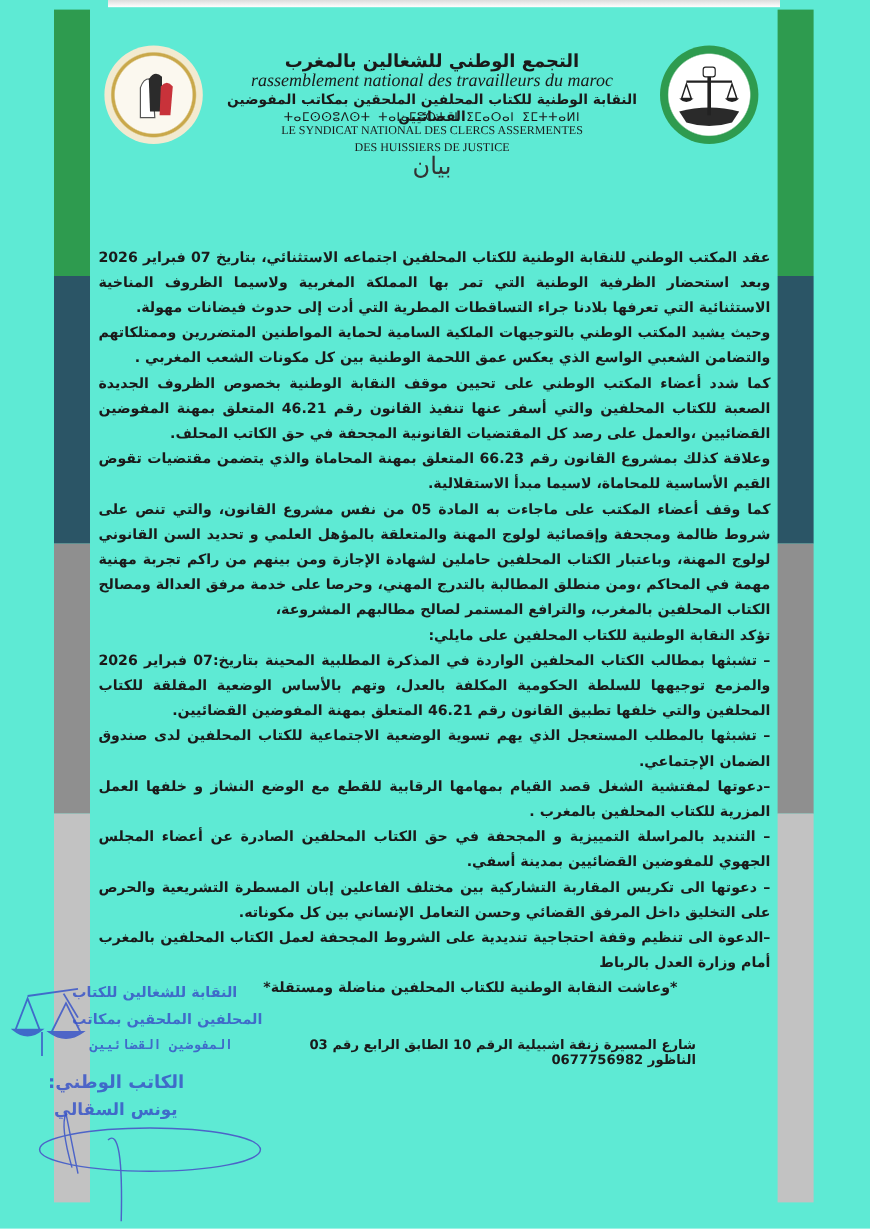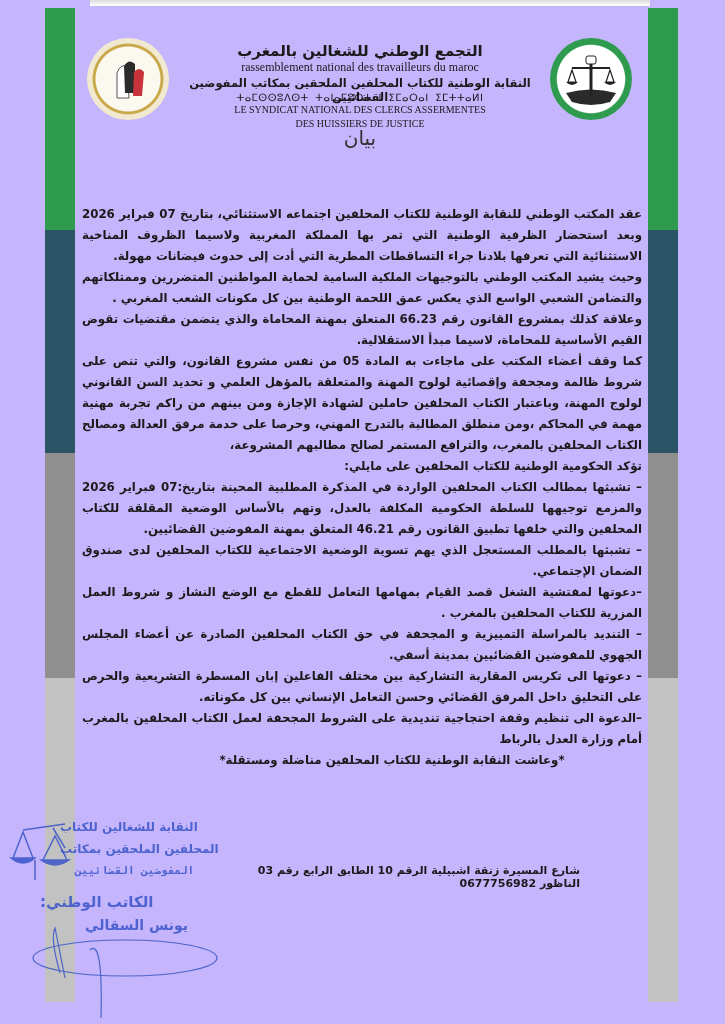--- a/index.html
+++ b/index.html
@@ -1,55 +1,55 @@
 <!DOCTYPE html>
 <html><head>
 <meta charset="utf-8">
 <style>
   * { box-sizing: border-box; margin: 0; padding: 0; }
   html, body { width: 725px; height: 1024px; background: #ffffff; overflow: hidden; }
   body { position: relative; font-family: "DejaVu Sans", sans-serif; color: #1a1a1a; }
-  .page { position: absolute; left: 0; top: 0; width: 725px; height: 1024px; background: #c4b5fd; }
+  .page { position: absolute; left: 0; top: 0; width: 725px; height: 1024px; background: #5eead4; }
   .topshadow { position: absolute; left: 90px; top: 0; width: 560px; height: 6px; background: linear-gradient(#dcdcdc, #fff); }
   .bar { position: absolute; width: 30px; }
   .bar.left { left: 45px; }
   .bar.right { left: 648px; }
   .seg { width: 100%; }
   .seg.green { background: #2e9b4f; }
   .seg.teal { background: #2b5566; }
   .seg.gray { background: #8f8f8f; }
   .seg.lgray { background: #c2c2c2; }
 
   .header { position: absolute; left: 75px; top: 10px; width: 573px; height: 115px; }
   .logo { position: absolute; width: 82px; height: 82px; border-radius: 50%; }
   .logo.left { left: 12px; top: 28px; background: radial-gradient(circle, #fbf8ef 55%, #c9a84a 57%, #c9a84a 60%, #f2ead0 62%, #f2ead0 82%, #b8953a 84%); }
   .logo.right { left: 475px; top: 28px; background: radial-gradient(circle, #ffffff 58%, #2e9b4f 60%, #2e9b4f 100%); }
   .logo svg { position: absolute; left: 0; top: 0; }
   .hdr-text { position: absolute; left: 100px; width: 370px; text-align: center; }
   .h-ar1 { top: 32px; font-size: 15px; font-weight: bold; direction: rtl; }
-  .h-fr1 { top: 50px; font-family: "Liberation Serif", serif; font-size: 12px; }
+  .h-fr1 { top: 50px; font-family: "Liberation Serif", serif; font-size: 15px; font-style: italic; }
   .h-ar2 { top: 66px; font-size: 11.5px; font-weight: bold; direction: rtl; text-align: center; }
   .h-tf { top: 82px; font-family: "DejaVu Sans Mono", monospace; font-size: 10px; letter-spacing: 0.5px; }
   .h-fr2 { top: 94px; font-family: "Liberation Serif", serif; font-size: 10px; }
   .h-fr3 { top: 108px; font-family: "Liberation Serif", serif; font-size: 10px; }
 
   .title { position: absolute; left: 250px; top: 126px; width: 220px; text-align: center; font-size: 20px; font-weight: normal; color: #333; direction: rtl; }
 
   .body { position: absolute; left: 82px; top: 158px; width: 560px; direction: rtl; text-align: justify; font-size: 11.8px; font-weight: bold; line-height: 21px; margin-top: 46px; }
   .body p { margin-bottom: 0; text-align-last: right; }
   .signoff { text-align: center !important; text-align-last: center !important; padding-left: 60px; }
   .address { position: absolute; left: 230px; top: 864px; width: 350px; direction: rtl; text-align: right; font-size: 11px; font-weight: bold; }
 
   .stamp { position: absolute; left: 5px; top: 818px; width: 230px; height: 200px; }
   .stamp-text { position: absolute; direction: rtl; color: #3a55c8; font-weight: bold; opacity: 0.85; }
   .st1 { left: 55px; top: 2px; font-size: 12px; }
   .st2 { left: 55px; top: 24px; font-size: 12px; }
   .st3 { left: 70px; top: 46px; font-size: 11px; font-family: Liberation Mono, monospace; }
   .st4 { left: 35px; top: 75px; font-size: 15px; }
-  .st5 { left: 40px; top: 99px; font-size: 14px; margin-left: 40px; }
+  .st5 { left: 40px; top: 99px; font-size: 14px; }
 </style>
 </head>
 <body>
 
 <div class="page">
   <div class="topshadow"></div>
 
   <div class="bar left" style="top:8px;">
     <div class="seg green" style="height:222px"></div>
     <div class="seg teal" style="height:223px"></div>
@@ -91,26 +91,27 @@
         <rect x="36" y="18" width="10" height="8" rx="2" fill="#fff" stroke="#222"></rect>
       </svg>
     </div>
   </div>
 
   <div class="title">بيان</div>
 
   <div class="body">
     <p>عقد المكتب الوطني للنقابة الوطنية للكتاب المحلفين اجتماعه الاستثنائي، بتاريخ 07 فبراير 2026 وبعد استحضار الظرفية الوطنية التي تمر بها المملكة المغربية ولاسيما الظروف المناخية الاستثنائية التي تعرفها بلادنا جراء التساقطات المطرية التي أدت إلى حدوث فيضانات مهولة.</p>
     <p>وحيث يشيد المكتب الوطني بالتوجيهات الملكية السامية لحماية المواطنين المتضررين وممتلكاتهم والتضامن الشعبي الواسع الذي يعكس عمق اللحمة الوطنية بين كل مكونات الشعب المغربي .</p>
+    <p>كما شدد أعضاء المكتب الوطني على تحيين موقف النقابة الوطنية بخصوص الظروف الجديدة الصعبة للكتاب المحلفين والتي أسفر عنها تنفيذ القانون رقم 46.21 المتعلق بمهنة المفوضين القضائيين ،والعمل على رصد كل المقتضيات القانونية المجحفة في حق الكاتب المحلف.</p>
     <p>وعلاقة كذلك بمشروع القانون رقم 66.23 المتعلق بمهنة المحاماة والذي يتضمن مقتضيات تقوض القيم الأساسية للمحاماة، لاسيما مبدأ الاستقلالية.</p>
     <p>كما وقف أعضاء المكتب على ماجاءت به المادة 05 من نفس مشروع القانون، والتي تنص على شروط ظالمة ومجحفة وإقصائية لولوج المهنة والمتعلقة بالمؤهل العلمي و تحديد السن القانوني لولوج المهنة، وباعتبار الكتاب المحلفين حاملين لشهادة الإجازة ومن بينهم من راكم تجربة مهنية مهمة في المحاكم ،ومن منطلق المطالبة بالتدرج المهني، وحرصا على خدمة مرفق العدالة ومصالح الكتاب المحلفين بالمغرب، والترافع المستمر لصالح مطالبهم المشروعة،</p>
-    <p>تؤكد الحكومية الوطنية للكتاب المحلفين على مايلي:</p>
+    <p>تؤكد النقابة الوطنية للكتاب المحلفين على مايلي:</p>
     <p>– تشبثها بمطالب الكتاب المحلفين الواردة في المذكرة المطلبية المحينة بتاريخ:07 فبراير 2026 والمزمع توجيهها للسلطة الحكومية المكلفة بالعدل، وتهم بالأساس الوضعية المقلقة للكتاب المحلفين والتي خلفها تطبيق القانون رقم 46.21 المتعلق بمهنة المفوضين القضائيين.</p>
     <p>– تشبثها بالمطلب المستعجل الذي يهم تسوية الوضعية الاجتماعية للكتاب المحلفين لدى صندوق الضمان الإجتماعي.</p>
-    <p>–دعوتها لمفتشية الشغل قصد القيام بمهامها التعامل للقطع مع الوضع النشاز و شروط العمل المزرية للكتاب المحلفين بالمغرب .</p>
+    <p>–دعوتها لمفتشية الشغل قصد القيام بمهامها الرقابية للقطع مع الوضع النشاز و خلفها العمل المزرية للكتاب المحلفين بالمغرب .</p>
     <p>– التنديد بالمراسلة التمييزية و المجحفة في حق الكتاب المحلفين الصادرة عن أعضاء المجلس الجهوي للمفوضين القضائيين بمدينة أسفي.</p>
     <p>– دعوتها الى تكريس المقاربة التشاركية بين مختلف الفاعلين إبان المسطرة التشريعية والحرص على التخليق داخل المرفق القضائي وحسن التعامل الإنساني بين كل مكوناته.</p>
     <p>–الدعوة الى تنظيم وقفة احتجاجية تنديدية على الشروط المجحفة لعمل الكتاب المحلفين بالمغرب أمام وزارة العدل بالرباط</p>
     <p class="signoff">*وعاشت النقابة الوطنية للكتاب المحلفين مناضلة ومستقلة*</p>
   </div>
 
   <div class="address">شارع المسيرة زنقة اشبيلية الرقم 10 الطابق الرابع رقم 03 الناظور 0677756982</div>
 
   <div class="stamp">
     <svg width="230" height="200" viewBox="0 0 230 200" style="position:absolute;left:0;top:0">

